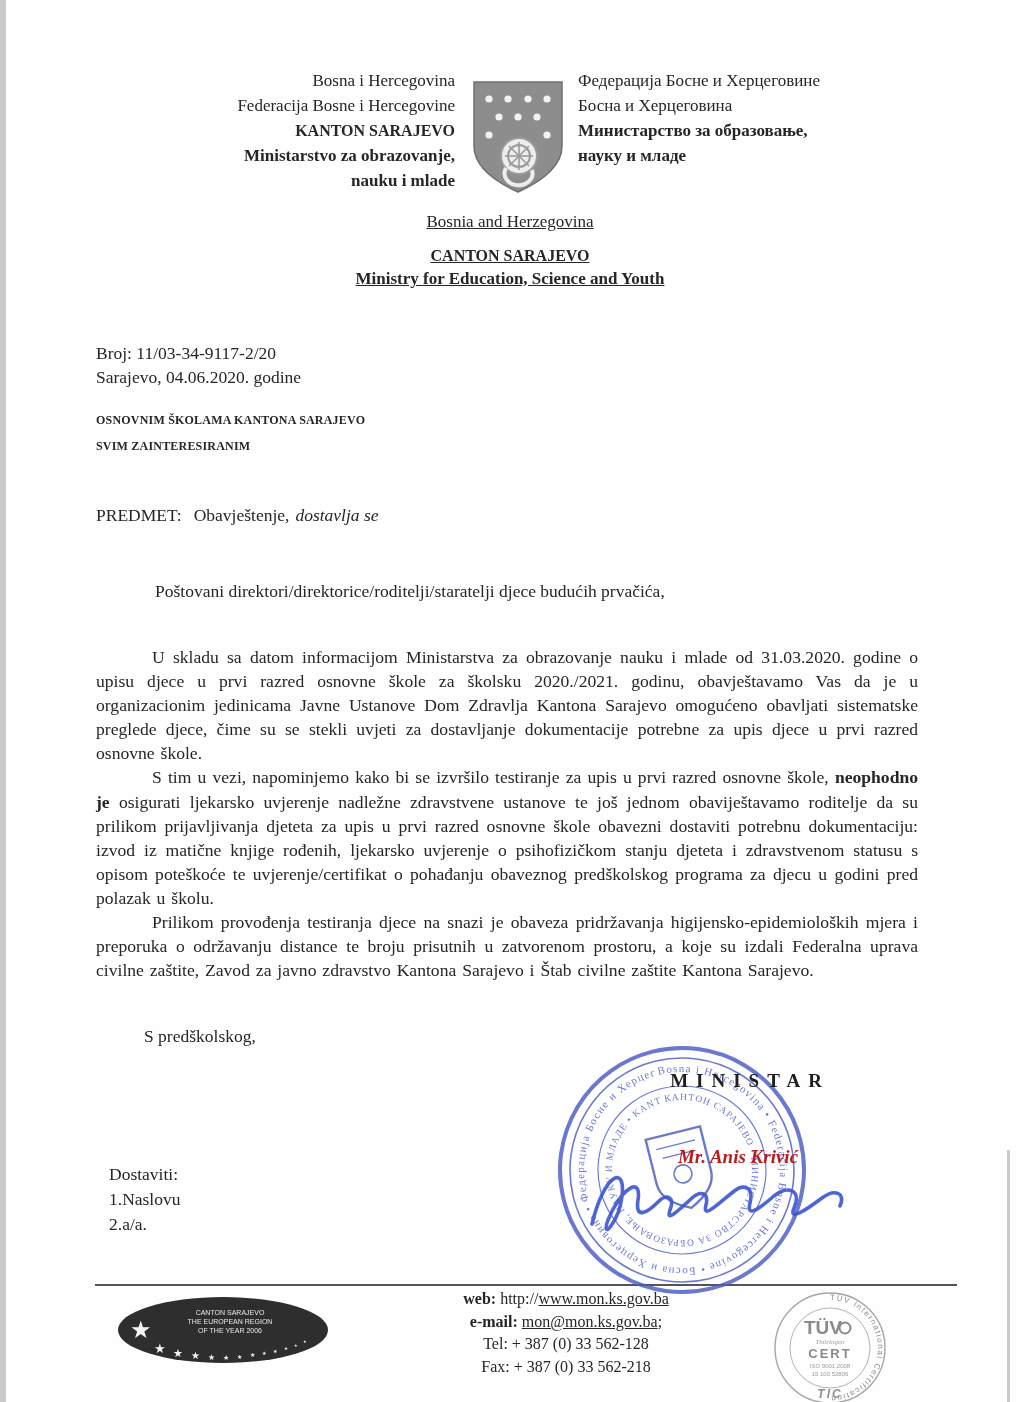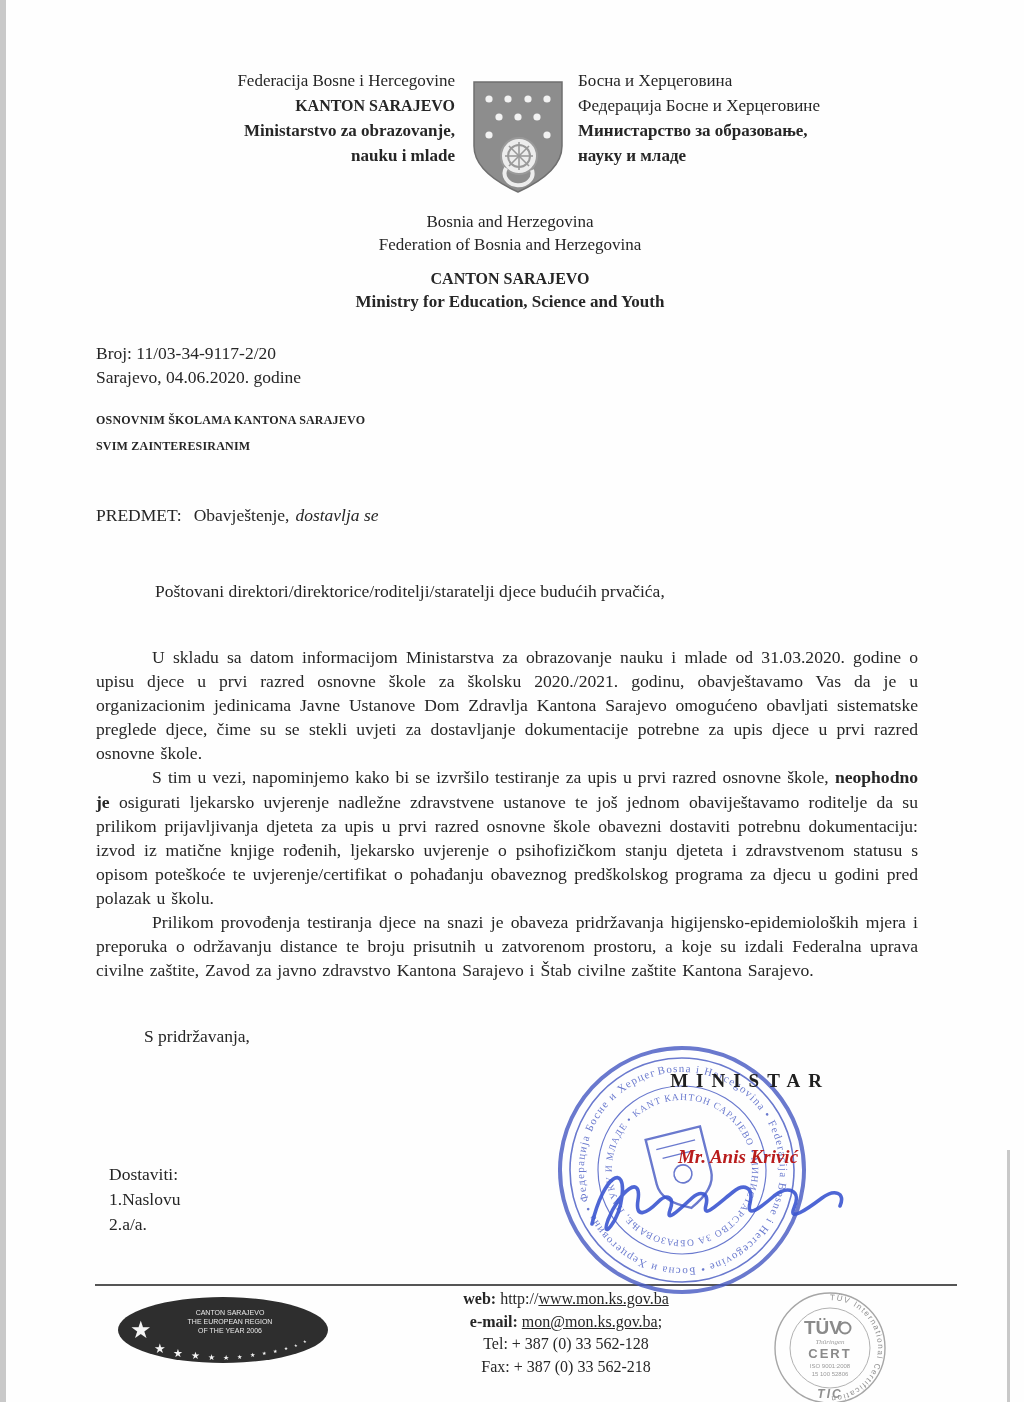--- a/index.html
+++ b/index.html
@@ -4,21 +4,21 @@
 <style>
   html,body{margin:0;padding:0;background:#ffffff;}
   .page{position:relative;width:1024px;height:1402px;background:#fefefe;overflow:hidden;
         font-family:"Liberation Serif","DejaVu Serif",serif;color:#262626;}
   .abs{position:absolute;}
   .edge{background:#c9c9c9;}
   
   .lh{font-size:17px;line-height:25px;}
   .lh .b{font-weight:bold;}
   .lh .big{font-size:16px;font-weight:bold;}
-  .center{text-align:center;}
+  .center{text-align:center;text-decoration:underline;}
   .right{text-align:right;}
   
   .meta{font-size:17.5px;line-height:24px;}
   .recipients{font-size:12px;line-height:26px;font-weight:bold;letter-spacing:.2px;}
   .subject{font-size:17.5px;}
   .subject .lbl{font-weight:normal;}
   .subject .norm{margin-left:12px;}
   .subject .ital{font-style:italic;margin-left:6px;}
   .salut{font-size:17.5px;}
   .bodytext{width:822px;font-size:17.6px;line-height:24.1px;text-align:justify;word-spacing:1.5px;}
@@ -38,20 +38,21 @@
 </style>
 </head>
 <body>
 
 <div class="page">
 
   <div class="abs edge" style="left:0;top:0;width:6px;height:1402px;"></div>
   <div class="abs edge" style="left:1007px;top:1150px;width:3px;height:252px;"></div>
 
   <div class="abs lh right" style="left:150px;top:68px;width:305px;">
+    <div>Bosna i Hercegovina</div>
     <div>Federacija Bosne i Hercegovine</div>
     <div class="big">KANTON SARAJEVO</div>
     <div class="b">Ministarstvo za obrazovanje,</div>
     <div class="b">nauku i mlade</div>
   </div>
 
   <svg class="abs" style="left:468px;top:76px;" width="100" height="122" viewBox="0 0 100 122">
     <path d="M6,6 H94 V70 Q94,96 50,116 Q6,96 6,70 Z" fill="#8d8d8d" stroke="#6f6f6f" stroke-width="1.5"></path>
     <circle cx="21" cy="23" r="3.6" fill="#f2f2f2"></circle>
       <circle cx="40" cy="23" r="3.6" fill="#f2f2f2"></circle>
@@ -67,29 +68,28 @@
     <g stroke="#9a9a9a" stroke-width="1.6">
       <line x1="51" y1="66" x2="51" y2="94"></line>
         <line x1="37" y1="80" x2="65" y2="80"></line>
       <line x1="41" y1="70" x2="61" y2="90"></line>
         <line x1="61" y1="70" x2="41" y2="90"></line>
     </g>
     <path d="M38,92 a14,12 0 1 0 26,2" fill="none" stroke="#ededed" stroke-width="4"></path>
   </svg>
 
   <div class="abs lh" style="left:578px;top:68px;width:330px;">
+    <div>Федерација Босне и Херцеговине</div>
     <div>Босна и Херцеговина</div>
-    <div>Федерација Босне и Херцеговине</div>
     <div class="b">Министарство за образовање,</div>
     <div class="b">науку и младе</div>
   </div>
 
   <div class="abs lh center" style="left:100px;top:210px;width:820px;line-height:23px;">
     <div>Bosnia and Herzegovina</div>
-    <div>Federation of Bosnia and Herzegovina</div>
     <div class="big" style="margin-top:11px;">CANTON SARAJEVO</div>
     <div class="b">Ministry for Education, Science and Youth</div>
   </div>
 
   <div class="abs meta" style="left:96px;top:341px;">
     <div>Broj: 11/03-34-9117-2/20</div>
     <div>Sarajevo, 04.06.2020. godine</div>
   </div>
 
   <div class="abs recipients" style="left:96px;top:407px;">
@@ -102,21 +102,21 @@
   </div>
 
   <div class="abs salut" style="left:155px;top:581px;">Poštovani direktori/direktorice/roditelji/staratelji djece budućih prvačića,</div>
 
   <div class="abs bodytext" style="left:96px;top:645px;">
     <p>U skladu sa datom informacijom Ministarstva za obrazovanje nauku i mlade od 31.03.2020. godine o upisu djece u prvi razred osnovne škole za školsku 2020./2021. godinu, obavještavamo Vas da je u organizacionim jedinicama Javne Ustanove Dom Zdravlja Kantona Sarajevo omogućeno obavljati sistematske preglede djece, čime su se stekli uvjeti za dostavljanje dokumentacije potrebne za upis djece u prvi razred osnovne škole.</p>
     <p><span>S tim u vezi, napominjemo kako bi se izvršilo testiranje za upis u prvi razred osnovne škole, </span><strong>neophodno je</strong><span> osigurati ljekarsko uvjerenje nadležne zdravstvene ustanove te još jednom obaviještavamo roditelje da su prilikom prijavljivanja djeteta za upis u prvi razred osnovne škole obavezni dostaviti potrebnu dokumentaciju: izvod iz matične knjige rođenih, ljekarsko uvjerenje o psihofizičkom stanju djeteta i zdravstvenom statusu s opisom poteškoće te uvjerenje/certifikat o pohađanju obaveznog predškolskog programa za djecu u godini pred polazak u školu.</span></p>
     <p>Prilikom provođenja testiranja djece na snazi je obaveza pridržavanja higijensko-epidemioloških mjera i preporuka o održavanju distance te broju prisutnih u zatvorenom prostoru, a koje su izdali Federalna uprava civilne zaštite, Zavod za javno zdravstvo Kantona Sarajevo i Štab civilne zaštite Kantona Sarajevo.</p>
   </div>
 
-  <div class="abs closing" style="left:144px;top:1026px;">S pridržavanja,</div>
+  <div class="abs closing" style="left:144px;top:1026px;">S predškolskog,</div>
 
   <svg class="abs stampwrap" style="left:532px;top:1020px;" width="300" height="300" viewBox="0 0 300 300">
     <defs>
       <path id="ringO" d="M150,52 a98,98 0 1 1 -0.1,0"></path>
       <path id="ringI" d="M150,80 a70,70 0 1 1 -0.1,0"></path>
     </defs>
     <g stroke="#4a5dc4" fill="none">
       <circle cx="150" cy="150" r="122" stroke-width="4"></circle>
       <circle cx="150" cy="150" r="112" stroke-width="1.6"></circle>
       <circle cx="150" cy="150" r="84" stroke-width="1.2"></circle>

